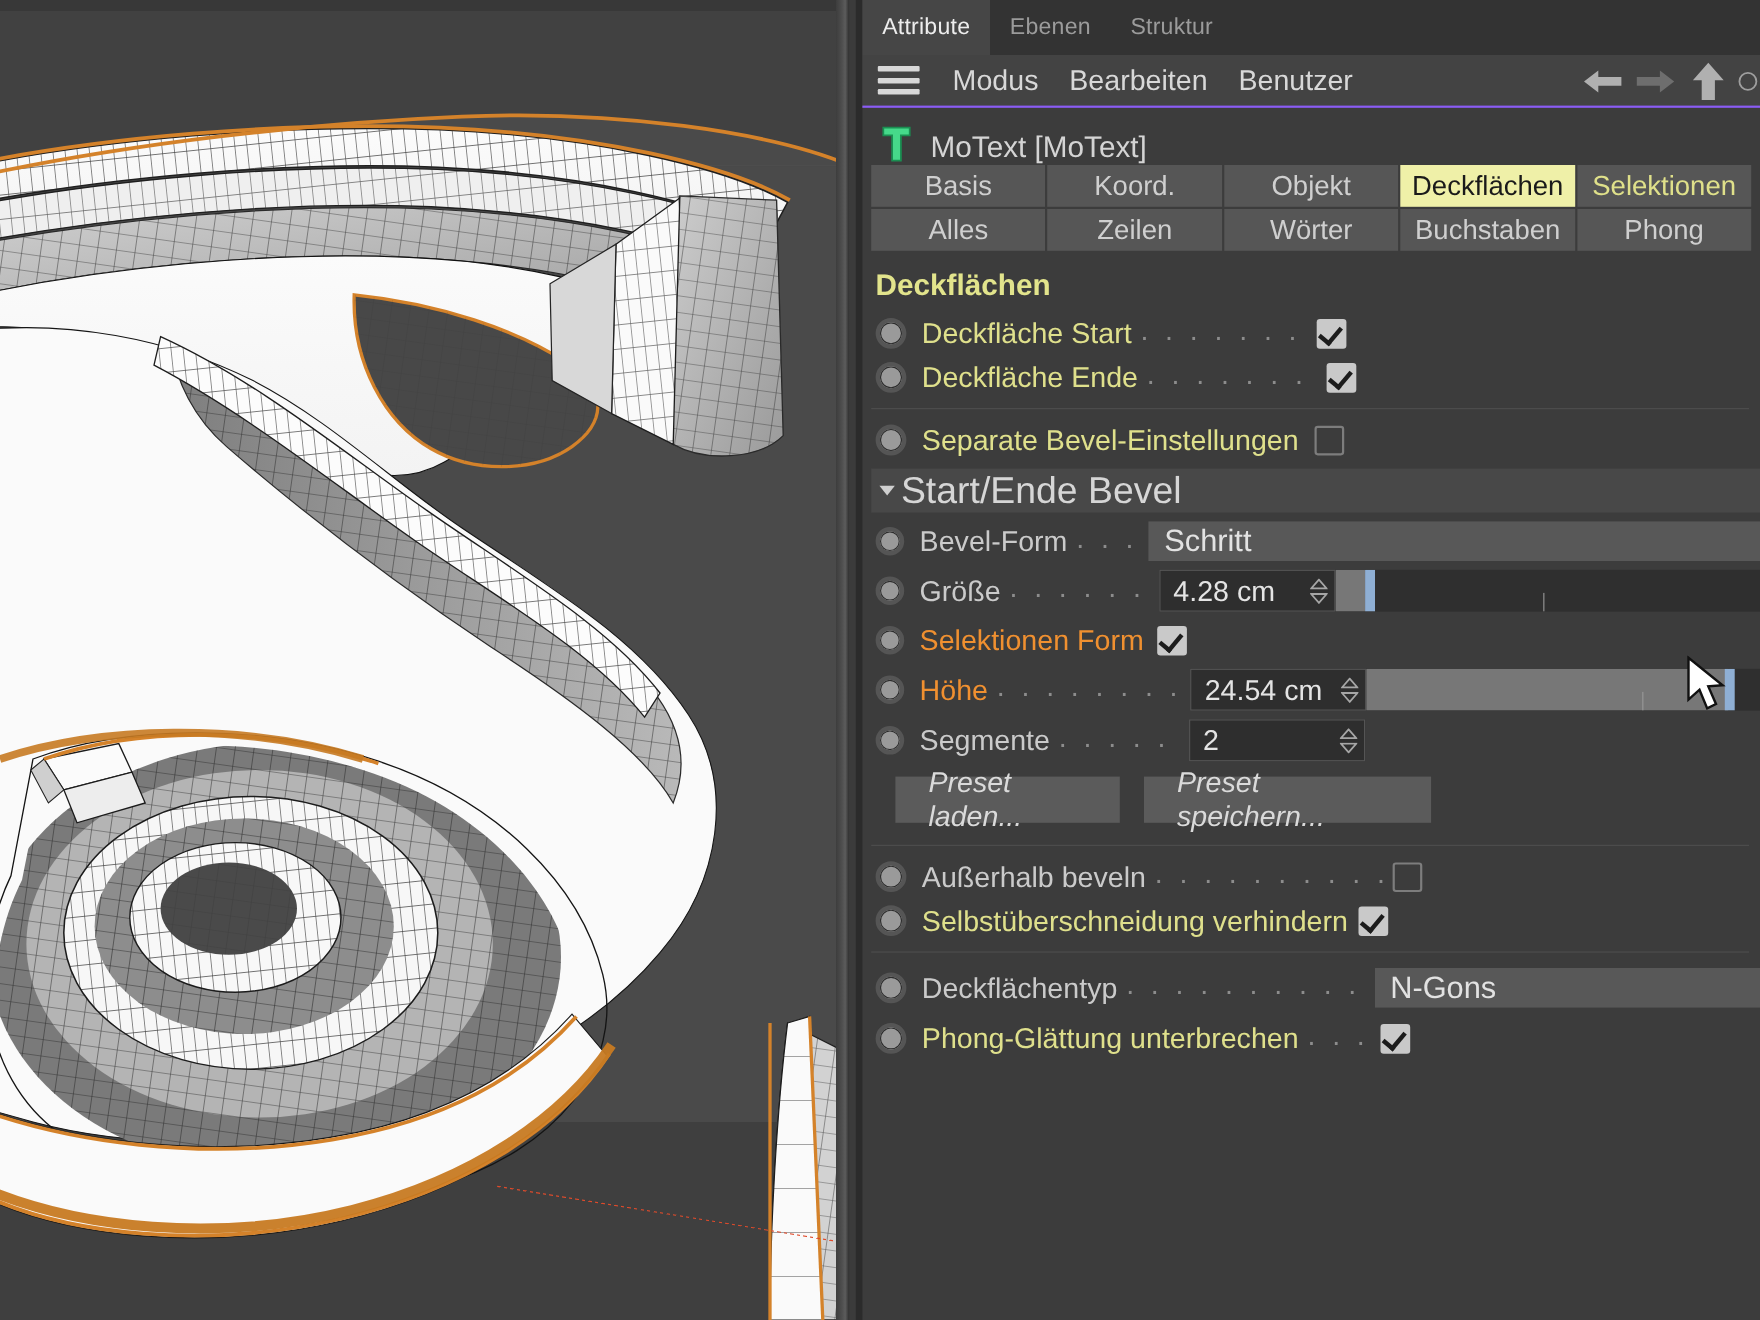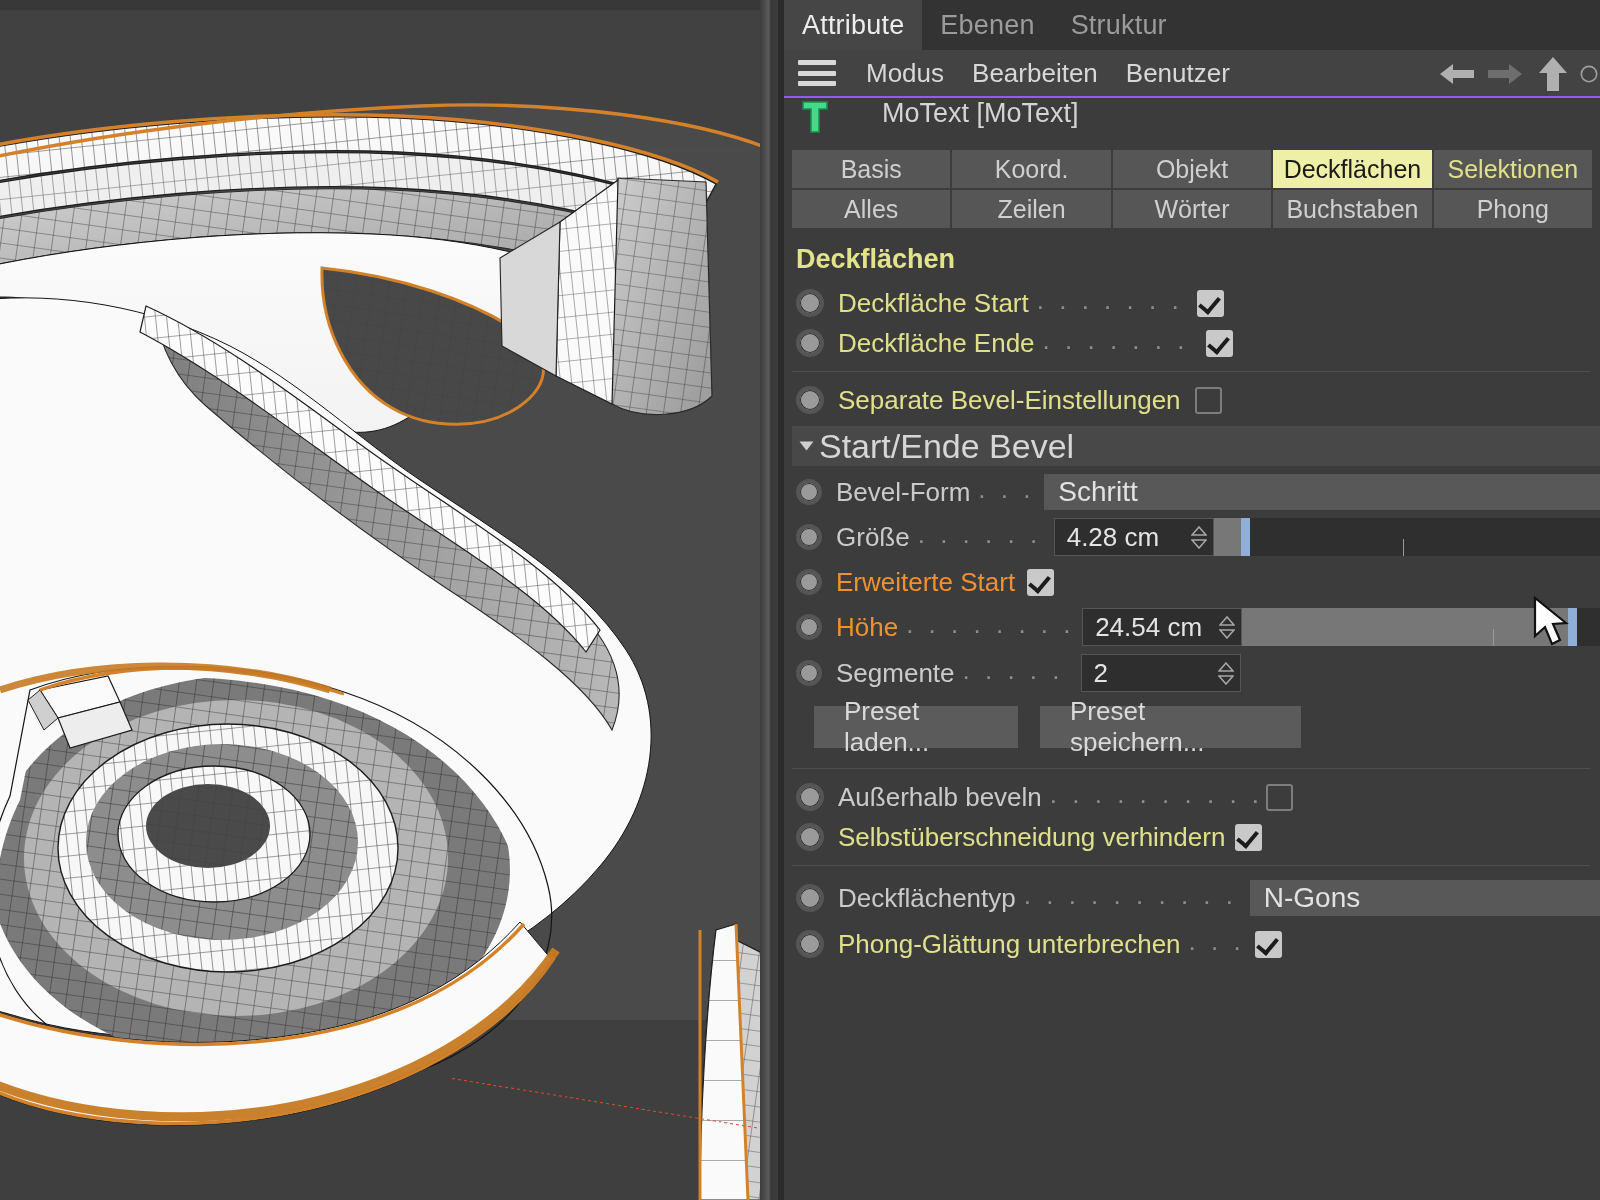--- a/index.html
+++ b/index.html
@@ -57,21 +57,21 @@
   }
 
   
   #tabstrip {
     position: relative; height: 50px; background: #333333;
     display: flex; align-items: flex-end;
   }
   .dock-tab {
     height: 50px; padding: 0 18px;
     display: flex; align-items: center;
-    font-size: 27px; color: #9b9b9b; letter-spacing: .2px;
+    font-size: 21px; color: #9b9b9b; letter-spacing: .2px;
   }
   .dock-tab.active {
     background: #464646; color: #ededed;
   }
 
   
   #menubar {
     position: relative; height: 48px; background: #434343;
     display: flex; align-items: center; padding-left: 14px;
     border-bottom: 2px solid #8b5cf6;
@@ -80,21 +80,21 @@
     justify-content: space-between; margin-right: 16px; }
   #hamburger i { display: block; height: 5px; background: #d8d8d8; border-radius: 1px; }
   .menu-item { font-size: 26px; color: #d8d8d8; padding: 0 14px; }
   #nav-icons { position: absolute; right: 0px; top: 0; height: 48px;
     display: flex; align-items: center; gap: 2px; }
   .nav-ico { width: 46px; height: 46px; display: flex; align-items: center; justify-content: center; }
 
   
   #objhead {
     height: 52px; background: #3c3c3c;
-    display: flex; align-items: flex-start; padding-left: 14px; gap: 36px;
+    display: flex; align-items: flex-end; padding-left: 14px;
   }
   #obj-icon { width: 34px; height: 38px; margin-right: 14px; display:flex; align-items:center; justify-content:center;}
   #obj-name { font-size: 27px; color: #d4d4d4; }
 
   
   .attr-tabrow { display: flex; gap: 2px; padding: 0 8px; margin-bottom: 2px; }
   .attr-tab {
     flex: 1; height: 38px; background: #565656;
     display: flex; align-items: center; justify-content: center;
     font-size: 25px; color: #cfcfcf;
@@ -161,21 +161,21 @@
     overflow: hidden;
   }
   .slider .fill { position: absolute; left: 0; top: 0; height: 100%; background: #777; }
   .slider .handle { position: absolute; top: 0; width: 9px; height: 100%; background: #8fafd4; }
   .slider .tick { position: absolute; top: 55%; width: 1px; height: 45%; background: #9a9a9a; }
 
   .btnrow { display: flex; gap: 22px; padding: 10px 0 6px 30px; }
   .pbtn {
     height: 42px; background: #5b5b5b; padding: 0 30px;
     display: flex; align-items: center; justify-content: center;
-    font-size: 26px; color: #dadada;
+    font-size: 26px; color: #dadada; font-style: italic;
   }
 
   
   #cursor { position: absolute; left: 1533px; top: 596px; pointer-events: none; }
 </style>
 </head>
 <body>
 
 <div id="app">
 
@@ -469,21 +469,21 @@
         </div>
         <div class="slider" style="width:378px">
           <div class="fill" style="width:7%"></div>
           <div class="handle" style="left:7%"></div>
           <div class="tick" style="left:49%"></div>
         </div>
       </div>
 
       <div class="prow" style="height:44px">
         <div class="kf small"></div>
-        <div class="plabel orange">Erweiterte Start</div>
+        <div class="plabel orange">Selektionen Form</div>
         <div style="width:12px"></div>
         <div class="chk on"></div>
       </div>
 
       <div class="prow" style="height:46px">
         <div class="kf small"></div>
         <div class="plabel orange">Höhe</div>
         <div class="dots" style="width:168px">. . . . . . . . .</div>
         <div class="numbox" style="width:160px">
           <span>24.54 cm</span>

